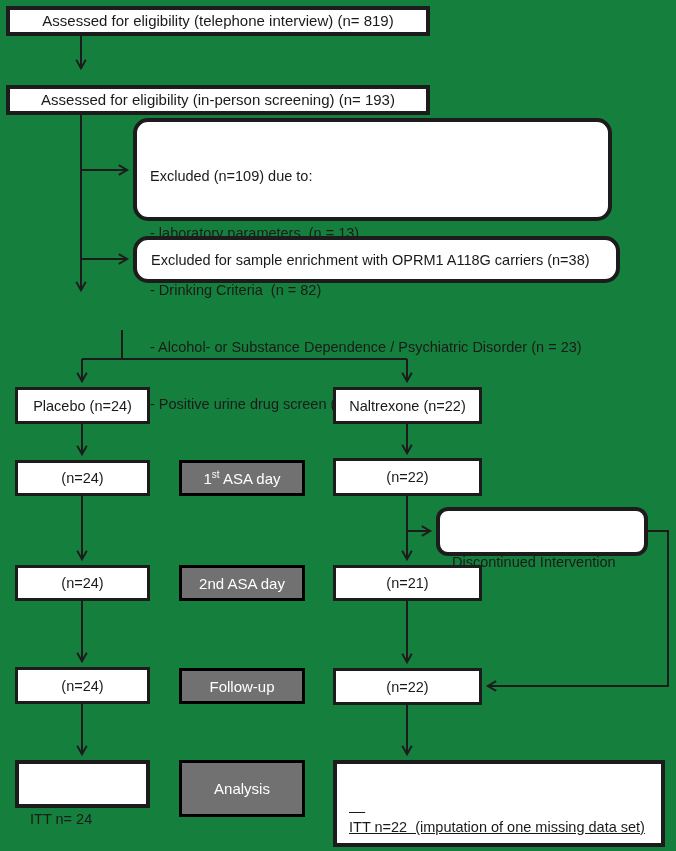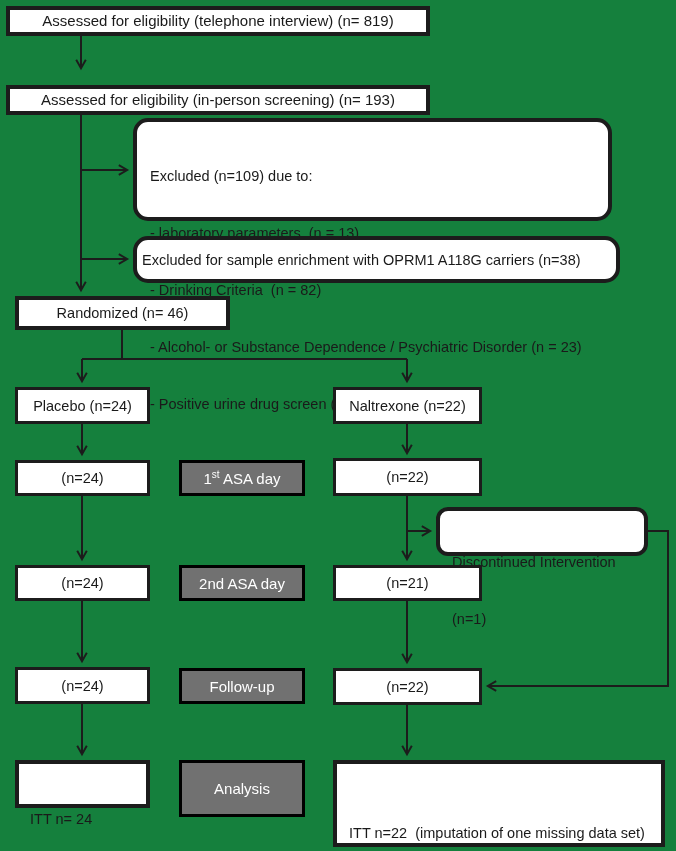--- a/index.html
+++ b/index.html
@@ -18,21 +18,21 @@
     border:3px solid #1c1c1c;
     box-sizing:border-box;
     font-size:14.5px;
     line-height:20px;
     white-space:pre;
   }
   .node.center { display:flex; align-items:center; justify-content:center; text-align:center; }
   .node.thick { border-width:4px; }
   .node.rounded { border-radius:15px; border-width:4px; }
   .node.leftpad { padding:7px 8px 0 13px; }
-  .node.vcenter-left { display:flex; align-items:center; padding-left:5px; }
+  .node.vcenter-left { display:flex; align-items:center; padding-left:14px; }
   .stage {
     position:absolute;
     background:#717171;
     border:3px solid #000000;
     box-sizing:border-box;
     color:#ffffff;
     display:flex; align-items:center; justify-content:center;
     font-size:15px;
     white-space:pre;
   }
@@ -85,44 +85,40 @@
     <span class="line">- laboratory parameters  (n = 13)</span>
     <span class="line">- Drinking Criteria  (n = 82)</span>
     <span class="line">- Alcohol- or Substance Dependence / Psychiatric Disorder (n = 23)</span>
     <span class="line">- Positive urine drug screen (n = 5)</span>
   </div>
 
   <div class="node rounded vcenter-left" style="left:133px; top:236px; width:487px; height:47px;">
     <span>Excluded for sample enrichment with OPRM1 A118G carriers (n=38)</span>
   </div>
 
-  <div class="node center thick" style="left:15px; top:296px; width:215px; height:34px;">
-    <span>Randomized (n= 46)</span>
-  </div>
 
   <div class="node center" style="left:15px; top:387px; width:135px; height:37px;">
     <span>Placebo (n=24)</span>
   </div>
   <div class="node center" style="left:333px; top:387px; width:149px; height:37px;">
     <span>Naltrexone (n=22)</span>
   </div>
 
   <div class="node center" style="left:15px; top:460px; width:135px; height:36px;">
     <span>(n=24)</span>
   </div>
   <div class="stage" style="left:179px; top:460px; width:126px; height:36px;">
     <span><span>1</span><sup>st</sup><span> ASA day</span></span>
   </div>
   <div class="node center" style="left:333px; top:458px; width:149px; height:38px;">
     <span>(n=22)</span>
   </div>
 
   <div class="node rounded" style="left:436px; top:507px; width:212px; height:49px; border-radius:12px; padding:4px 8px 0 12px; line-height:19px;">
     <span class="line">Discontinued Intervention</span>
-    <span class="line">(n=1)</span>
   </div>
 
   <div class="node center" style="left:15px; top:565px; width:135px; height:36px;">
     <span>(n=24)</span>
   </div>
   <div class="stage" style="left:179px; top:565px; width:126px; height:36px;">
     <span>2nd ASA day</span>
   </div>
   <div class="node center" style="left:333px; top:565px; width:149px; height:36px;">
     <span>(n=21)</span>
@@ -138,19 +134,19 @@
     <span>(n=22)</span>
   </div>
 
   <div class="node thick" style="left:15px; top:760px; width:135px; height:48px; padding:5px 12px 0 11px; line-height:20px;">
     <span class="line">ITT n= 24</span>
     
   </div>
   <div class="stage" style="left:179px; top:760px; width:126px; height:57px;">
     <span>Analysis</span>
   </div>
-  <div class="node thick" style="left:333px; top:760px; width:332px; height:87px; padding:17px 0 0 12px; line-height:21px;">
+  <div class="node thick" style="left:333px; top:760px; width:332px; height:87px; padding:11px 0 0 12px; line-height:21px;text-decoration:underline;">
     <span class="line">ITT n=22  (imputation of one missing data set)</span>
     
     
   </div>
 
 </div>
 
 </body></html>

